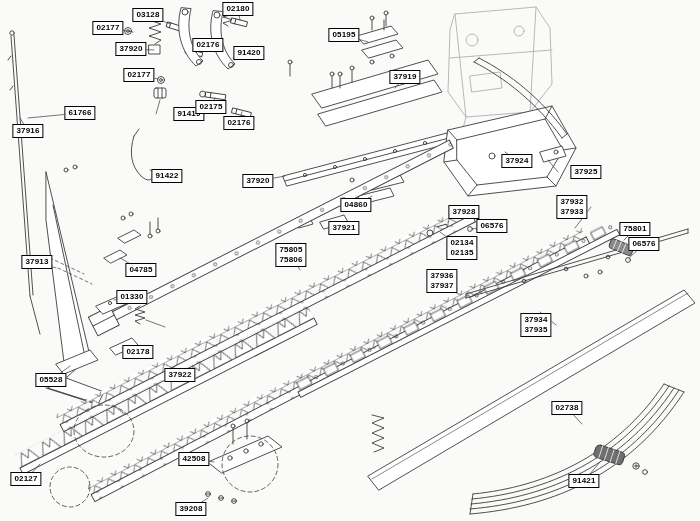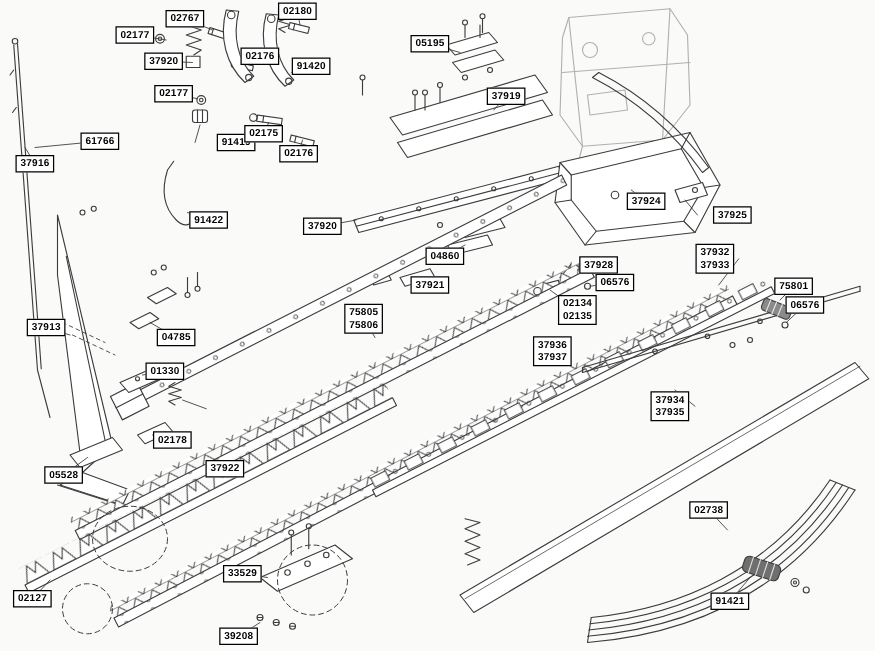--- a/index.html
+++ b/index.html
@@ -351,39 +351,39 @@
           <line x1="194" y1="459" x2="214" y2="462"></line>
           <line x1="567" y1="408" x2="582" y2="424"></line>
           <line x1="584" y1="481" x2="600" y2="462"></line>
           <line x1="191" y1="509" x2="208" y2="498"></line>
         </g>
     </g>
   </svg>
 
   <div class="labels-layer">
       <div class="part-label" style="left: 108px; top: 28px;">02177</div>
-      <div class="part-label" style="left: 148px; top: 15px;">02767</div>
+      <div class="part-label" style="left: 148px; top: 15px;">03128</div>
       <div class="part-label" style="left: 238px; top: 9px;">02180</div>
       <div class="part-label" style="left: 131px; top: 49px;">37920</div>
       <div class="part-label" style="left: 208px; top: 45px;">02176</div>
       <div class="part-label" style="left: 249px; top: 53px;">91420</div>
       <div class="part-label" style="left: 344px; top: 35px;">05195</div>
       <div class="part-label" style="left: 139px; top: 75px;">02177</div>
       <div class="part-label" style="left: 405px; top: 77px;">37919</div>
       <div class="part-label" style="left: 80px; top: 113px;">61766</div>
       <div class="part-label" style="left: 156px; top: 114px; margin-left: 33px;">91419</div>
       <div class="part-label" style="left: 211px; top: 107px;">02175</div>
       <div class="part-label" style="left: 239px; top: 123px;">02176</div>
       <div class="part-label" style="left: 28px; top: 131px;">37916</div>
       <div class="part-label" style="left: 167px; top: 176px;">91422</div>
       <div class="part-label" style="left: 258px; top: 181px;">37920</div>
       <div class="part-label" style="left: 517px; top: 161px;">37924</div>
       <div class="part-label" style="left: 558px; top: 172px; margin-left: 28px;">37925</div>
       <div class="part-label" style="left: 356px; top: 205px; text-align: center;">04860</div>
-      <div class="part-label" style="left: 479px; top: 212px;">37928</div>
+      <div class="part-label" style="left: 464px; top: 212px;">37928</div>
       <div class="part-label" style="left: 492px; top: 226px;">06576</div>
       <div class="part-label" style="left: 572px; top: 207px;">37932
 37933</div>
       <div class="part-label" style="left: 635px; top: 229px;">75801</div>
       <div class="part-label" style="left: 644px; top: 244px;">06576</div>
       <div class="part-label" style="left: 344px; top: 228px;">37921</div>
       <div class="part-label" style="left: 462px; top: 248px;">02134
 02135</div>
       <div class="part-label" style="left: 291px; top: 255px;">75805
 75806</div>
@@ -391,18 +391,18 @@
       <div class="part-label" style="left: 141px; top: 270px;">04785</div>
       <div class="part-label" style="left: 132px; top: 297px;">01330</div>
       <div class="part-label" style="left: 442px; top: 281px;">37936
 37937</div>
       <div class="part-label" style="left: 180px; top: 327px; margin-top: 48px;">37922</div>
       <div class="part-label" style="left: 536px; top: 325px;">37934
 37935</div>
       <div class="part-label" style="left: 138px; top: 352px;">02178</div>
       <div class="part-label" style="left: 51px; top: 380px;">05528</div>
       <div class="part-label" style="left: 26px; top: 479px;">02127</div>
-      <div class="part-label" style="left: 194px; top: 459px;">33529</div>
+      <div class="part-label" style="left: 194px; top: 459px;">42508</div>
       <div class="part-label" style="left: 567px; top: 408px;">02738</div>
       <div class="part-label" style="left: 584px; top: 481px;">91421</div>
       <div class="part-label" style="left: 191px; top: 509px;">39208</div>
     </div>
 </div>
 
 </body></html>

